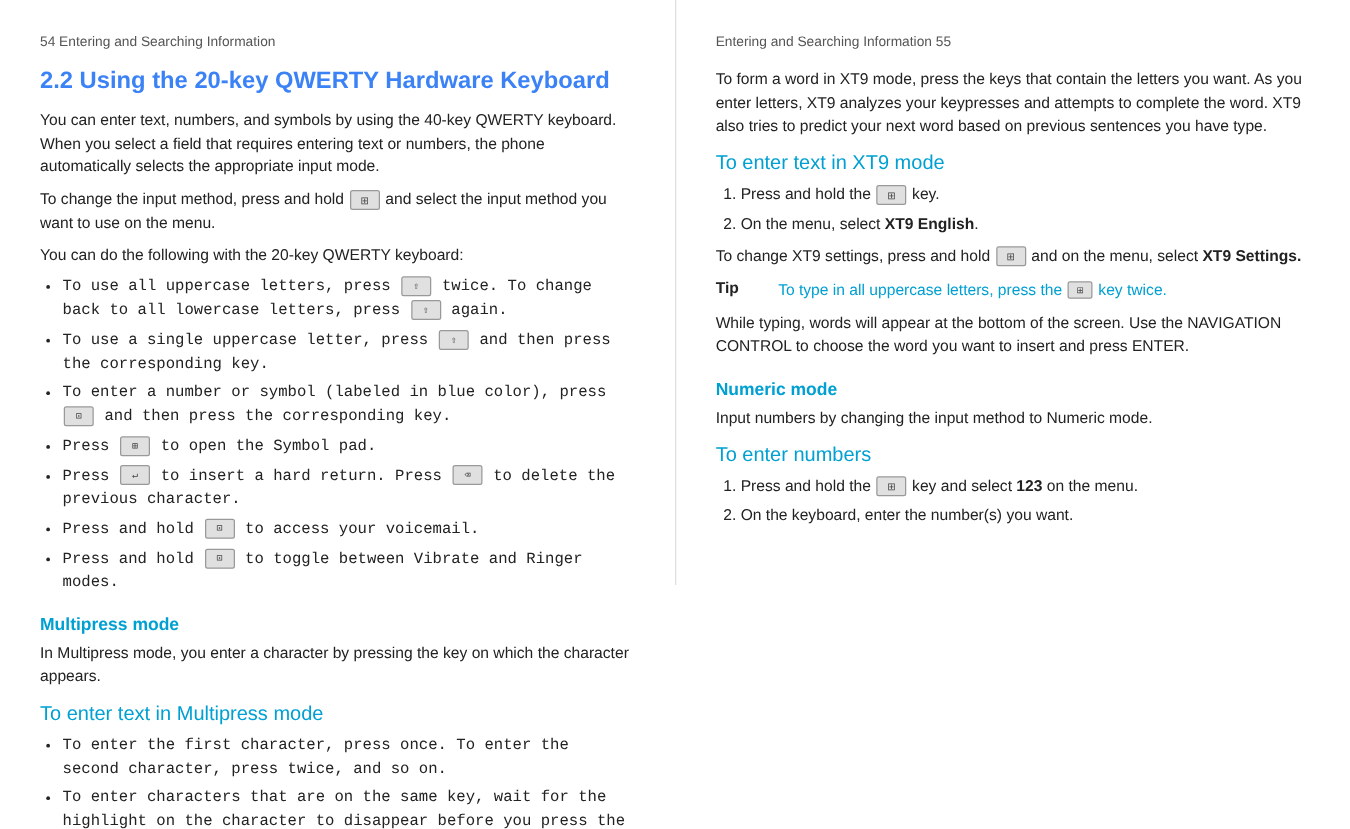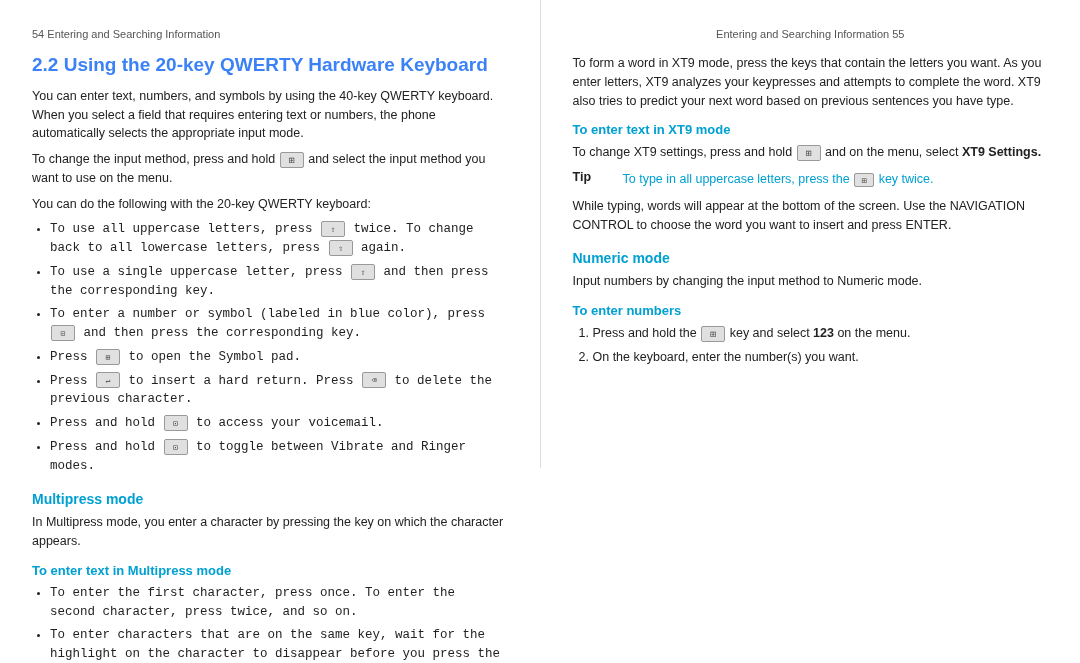--- a/index.html
+++ b/index.html
@@ -28,39 +28,39 @@
     }
     .page-header {
       font-size: 11px;
       color: #555;
       margin-bottom: 14px;
     }
     .page-header-left {
       text-align: left;
     }
     .page-header-right {
-      text-align: center;
+      text-align: left;
     }
     h2.section-title {
       font-size: 19px;
       font-weight: bold;
       color: #3b82f6;
       margin-bottom: 10px;
       line-height: 1.2;
     }
     h3.subsection-title {
       font-size: 14px;
       font-weight: bold;
       color: #00a0d2;
       margin-top: 16px;
       margin-bottom: 6px;
     }
     h4.procedure-title {
-      font-size: 13px;
-      font-weight: bold;
+      font-size: 16px;
+      font-weight: normal;
       color: #00a0d2;
       margin-top: 12px;
       margin-bottom: 6px;
     }
     p {
       margin-bottom: 7px;
       line-height: 1.5;
       font-size: 12.5px;
     }
     ul {
@@ -186,20 +186,28 @@
       </li>
     </ul>
   </div>
 
   <div class="column column-right">
     <div class="page-header page-header-right">Entering and Searching Information  55</div>
 
     <p>To form a word in XT9 mode, press the keys that contain the letters you want. As you enter letters, XT9 analyzes your keypresses and attempts to complete the word. XT9 also tries to predict your next word based on previous sentences you have type.</p>
 
     <h4 class="procedure-title">To enter text in XT9 mode</h4>
+    <ol>
+      <li>
+        Press and hold the <span class="key-icon">⊞</span> key.
+      </li>
+      <li>
+        On the menu, select <strong>XT9 English</strong>.
+      </li>
+    </ol>
 
     <p>
       To change XT9 settings, press and hold <span class="key-icon">⊞</span> and on the menu, select <strong>XT9 Settings.</strong>
     </p>
 
     <div class="tip-row">
       <span class="tip-label">Tip</span>
       <span class="tip-text">
         To type in all uppercase letters, press the <span class="key-icon-sm">⊞</span> key twice.
       </span>

